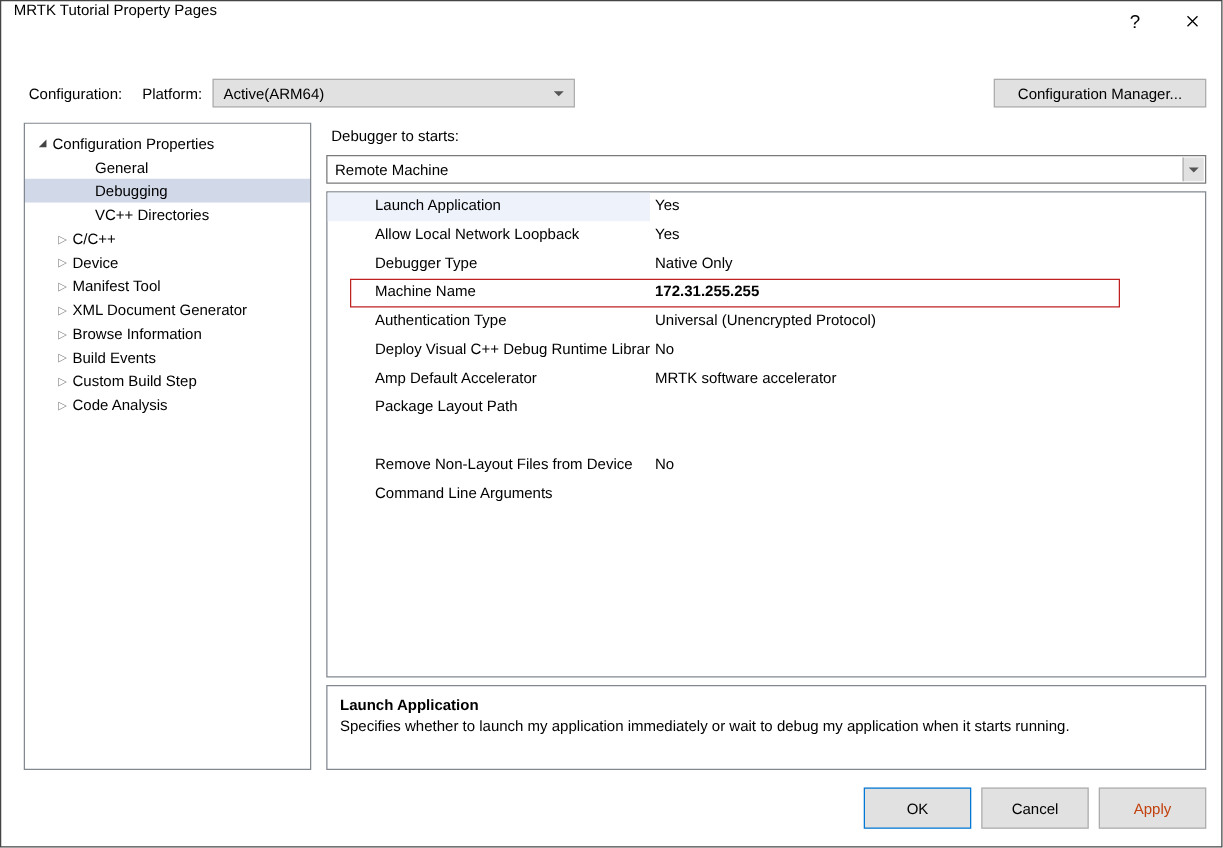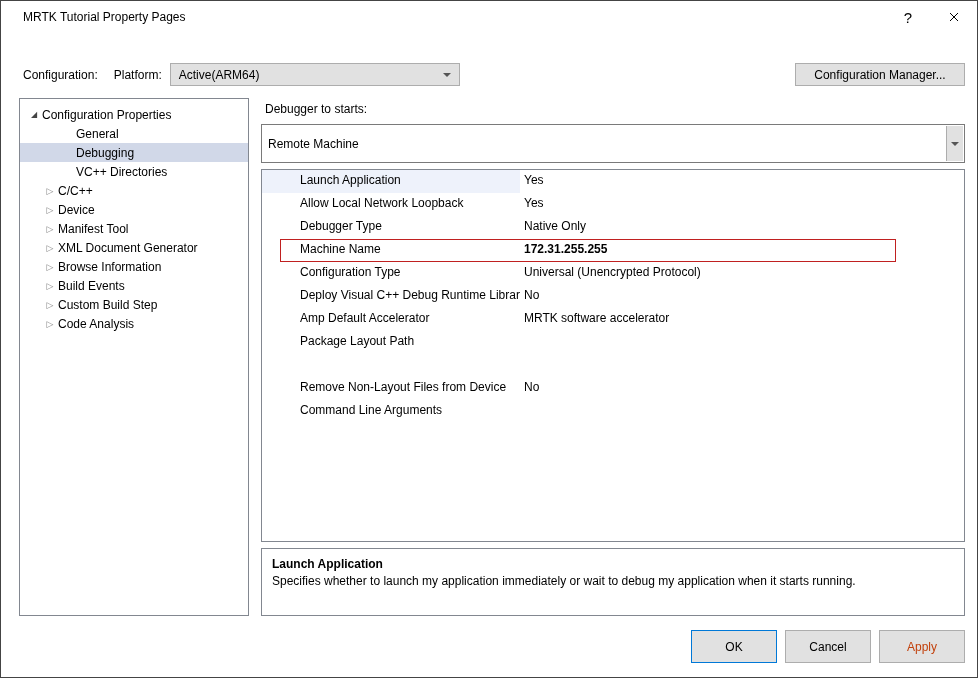--- a/index.html
+++ b/index.html
@@ -1,19 +1,19 @@
 <!DOCTYPE html>
 <html><head>
 <meta charset="utf-8">
 <style>
 * { box-sizing: border-box; margin: 0; padding: 0; font-family: "Segoe UI", Tahoma, sans-serif; font-size: 12px; }
 body { background: #fff; width: 978px; height: 678px; border: 1px solid #444; overflow: hidden; display: flex; flex-direction: column; }
 
 
-.titlebar { height: 32px; display: flex; align-items: center; padding: 0 0 0 10px; margin-left: 12px; }
+.titlebar { height: 32px; display: flex; padding: 0 0 0 10px; }
 .titlebar-title { flex: 1; font-size: 12px; color: #000; }
 .titlebar-btn { width: 46px; height: 32px; display: flex; align-items: center; justify-content: center; color: #000; }
 .titlebar-btn svg { width: 10px; height: 10px; }
 
 
 .config-row { display: flex; align-items: center; gap: 8px; padding: 30px 12px 12px 22px; }
 .config-row label { color: #000; }
 .select { position: relative; display: flex; align-items: center; border: 1px solid #adadad; background: #e1e1e1; height: 23px; padding: 0 22px 0 8px; }
 .select::after { content: ""; position: absolute; right: 8px; top: 50%; transform: translateY(-25%); border: 4px solid transparent; border-top-color: #555; }
 .select.cfg { width: 240px; }
@@ -31,21 +31,21 @@
 .tree-node.lvl2 { padding-left: 42px; }
 .tree-node.selected { background: #d1d8e8; }
 .tree-arrow { width: 12px; display: inline-flex; justify-content: center; margin-right: 2px; color: #666; font-size: 10px; }
 .tree-arrow.open::before { content: "◢"; font-size: 8px; color: #444; }
 .tree-arrow.closed::before { content: "▷"; font-size: 9px; color: #888; }
 .tree-arrow.none::before { content: ""; }
 
 
 .right { flex: 1; display: flex; flex-direction: column; gap: 6px; }
 .dbg-label { padding: 4px 0 2px 4px; color: #000; }
-.dbg-select { border: 1px solid #7a7a7a; height: 39px; display: flex; align-items: center; padding: 0 6px; background: #fff; position: relative; }
+.dbg-select { border: 1px solid #7a7a7a; height: 23px; display: flex; align-items: center; padding: 0 6px; background: #fff; position: relative; }
 .dbg-select-arrow { position: absolute; right: 1px; top: 1px; bottom: 1px; width: 17px; background: #e1e1e1; border-left: 1px solid #adadad; display: flex; align-items: center; justify-content: center; }
 .dbg-select-arrow::after { content: ""; border: 4px solid transparent; border-top-color: #555; transform: translateY(2px); }
 
 .prop-grid { flex: 1; border: 1px solid #828790; background: #fff; overflow: hidden; }
 .prop-row { display: flex; height: 23px; align-items: stretch; border-bottom: 0px solid #eee; }
 .prop-row.selected .prop-name { background: #eef2fb; }
 .prop-name { width: 258px; padding: 3px 4px 0 38px; color: #000; overflow: hidden; white-space: nowrap; }
 .prop-value { flex: 1; padding: 3px 4px 0 4px; color: #000; overflow: hidden; white-space: nowrap; }
 .prop-row.highlighted { position: relative; }
 .prop-row.highlighted::after { content: ""; position: absolute; left: 18px; right: 68px; top: 0; bottom: 0; border: 1px solid #c02020; pointer-events: none; }
@@ -160,21 +160,21 @@
         </div>
         <div class="prop-row">
           <div class="prop-name">Debugger Type</div>
           <div class="prop-value">Native Only</div>
         </div>
         <div class="prop-row highlighted">
           <div class="prop-name">Machine Name</div>
           <div class="prop-value">172.31.255.255</div>
         </div>
         <div class="prop-row">
-          <div class="prop-name">Configuration Type</div>
+          <div class="prop-name">Authentication Type</div>
           <div class="prop-value">Universal (Unencrypted Protocol)</div>
         </div>
         <div class="prop-row">
           <div class="prop-name">Deploy Visual C++ Debug Runtime Libraries</div>
           <div class="prop-value">No</div>
         </div>
         <div class="prop-row">
           <div class="prop-name">Amp Default Accelerator</div>
           <div class="prop-value">MRTK software accelerator</div>
         </div>

